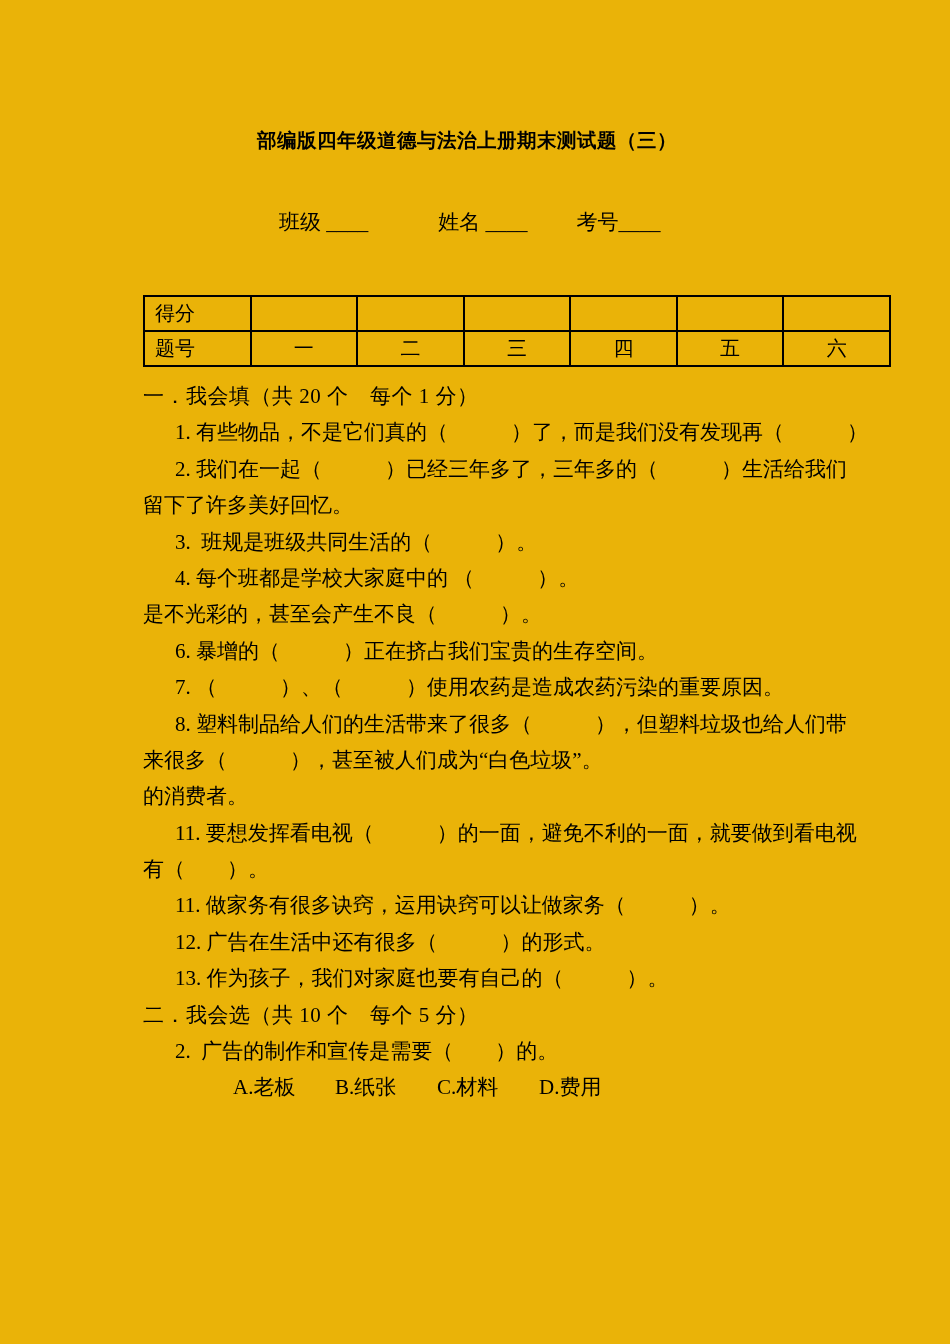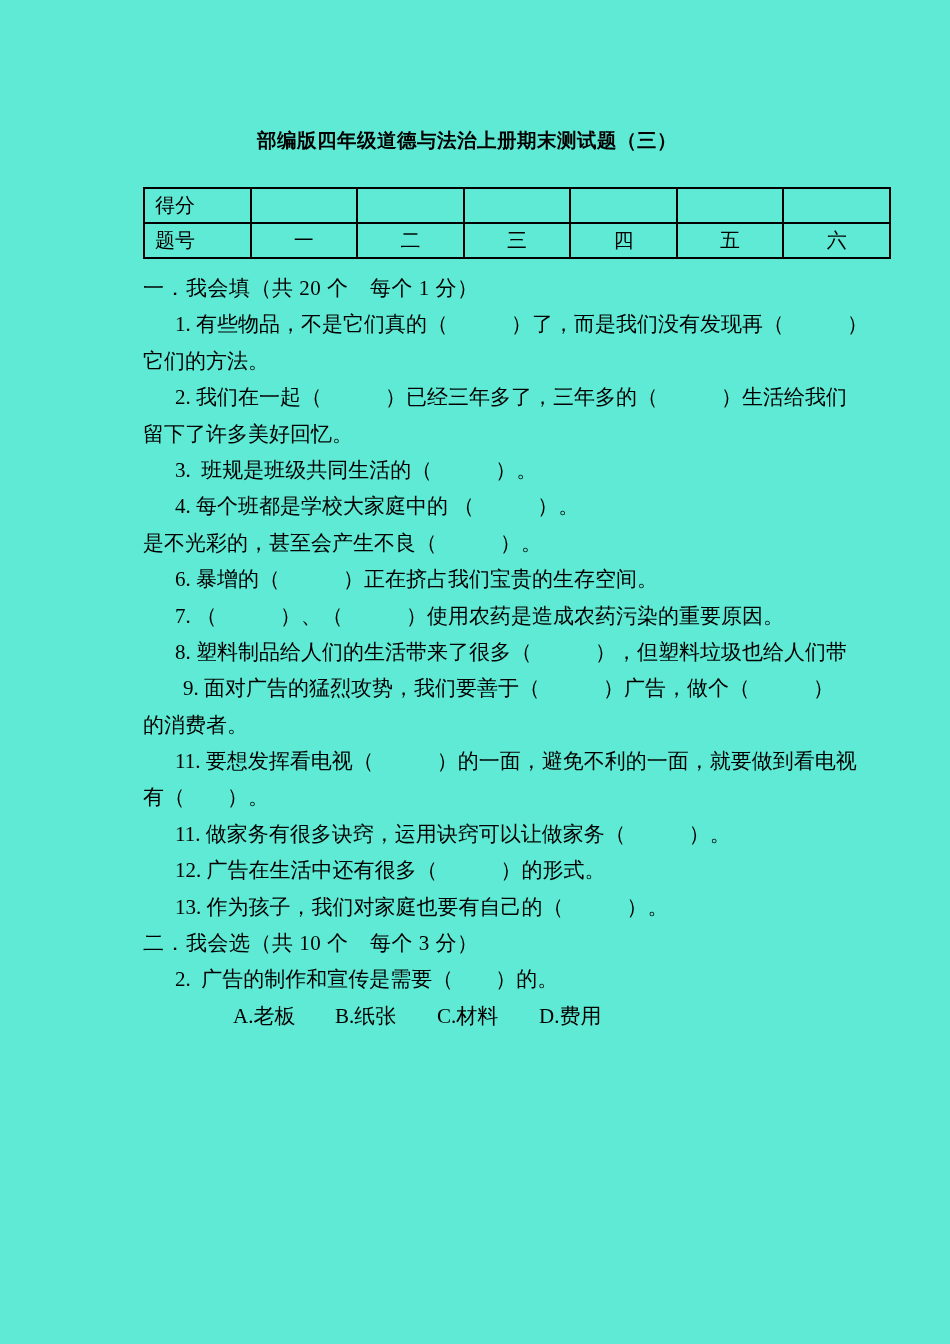--- a/index.html
+++ b/index.html
@@ -1,20 +1,20 @@
 <!DOCTYPE html>
 <html><head>
 <meta charset="utf-8">
 <style>
   html, body { margin: 0; padding: 0; background: #ffffff; }
   .page {
     position: relative;
     width: 950px;
     height: 1344px;
-    background: #5eead4;
+    background: #eab308;
     color: #000000;
     font-family: "Liberation Serif", "DejaVu Serif", serif;
     overflow: hidden;
   }
   .doc-title {
     padding-top: 126px;
     margin-left: 257px;
     font-size: 19.5px;
     font-weight: bold;
     line-height: 30px;
@@ -68,20 +68,23 @@
     white-space: pre;
   }
 </style>
 </head>
 <body>
 
 <div class="page">
 
   <div class="doc-title">部编版四年级道德与法治上册期末测试题（三）</div>
 
+  <div class="header-fields">
+    <span class="hf">班级 ____</span><span class="hf">姓名 ____</span><span class="hf">考号____</span>
+  </div>
 
   <table class="score-table">
     <tbody>
       <tr>
         <td class="row-label">得分</td>
         <td></td>
         <td></td>
         <td></td>
         <td></td>
         <td></td>
@@ -95,34 +98,33 @@
         <td>四</td>
         <td>五</td>
         <td>六</td>
       </tr>
     </tbody>
   </table>
 
   <div class="body-lines">
       <div class="line heading" style="padding-left: 0px;">一．我会填（共 20 个　每个 1 分）</div>
       <div class="line text" style="padding-left: 32px;">1. 有些物品，不是它们真的（　　　）了，而是我们没有发现再（　　　）</div>
-      <div class="line text" style="padding-left: 0px;">它们的方法。</div>
       <div class="line text" style="padding-left: 32px;">2. 我们在一起（　　　）已经三年多了，三年多的（　　　）生活给我们</div>
       <div class="line text" style="padding-left: 0px; font-family: Liberation Serif, serif;">留下了许多美好回忆。</div>
       <div class="line text" style="padding-left: 32px;">3.  班规是班级共同生活的（　　　）。</div>
       <div class="line text" style="padding-left: 32px;">4. 每个班都是学校大家庭中的 （　　　）。</div>
       <div class="line text" style="padding-left: 0px;">是不光彩的，甚至会产生不良（　　　）。</div>
       <div class="line text" style="padding-left: 32px;">6. 暴增的（　　　）正在挤占我们宝贵的生存空间。</div>
       <div class="line text" style="padding-left: 32px;">7. （　　　）、（　　　）使用农药是造成农药污染的重要原因。</div>
       <div class="line text" style="padding-left: 32px;">8. 塑料制品给人们的生活带来了很多（　　　），但塑料垃圾也给人们带</div>
-      <div class="line text" style="padding-left: 40px;">9. 面对广告的猛烈攻势，我们要善于（　　　）广告，做个（　　　）</div>
+      <div class="line text" style="padding-left: 0px;">来很多（　　　），甚至被人们成为“白色垃圾”。</div>
       <div class="line text" style="padding-left: 0px;">的消费者。</div>
       <div class="line text" style="padding-left: 32px;">11. 要想发挥看电视（　　　）的一面，避免不利的一面，就要做到看电视</div>
       <div class="line text" style="padding-left: 0px;">有（　　）。</div>
       <div class="line text" style="padding-left: 32px;">11. 做家务有很多诀窍，运用诀窍可以让做家务（　　　）。</div>
       <div class="line text" style="padding-left: 32px;">12. 广告在生活中还有很多（　　　）的形式。</div>
       <div class="line text" style="padding-left: 32px;">13. 作为孩子，我们对家庭也要有自己的（　　　）。</div>
-      <div class="line heading" style="padding-left: 0px;">二．我会选（共 10 个　每个 3 分）</div>
+      <div class="line heading" style="padding-left: 0px;">二．我会选（共 10 个　每个 5 分）</div>
       <div class="line text" style="padding-left: 32px;">2.  广告的制作和宣传是需要（　　）的。</div>
       <div class="line options" style="padding-left: 90px;"><span class="option">A.老板</span><span class="option">B.纸张</span><span class="option">C.材料</span><span class="option">D.费用</span></div>
     </div>
 
 </div>
 
 </body></html>

